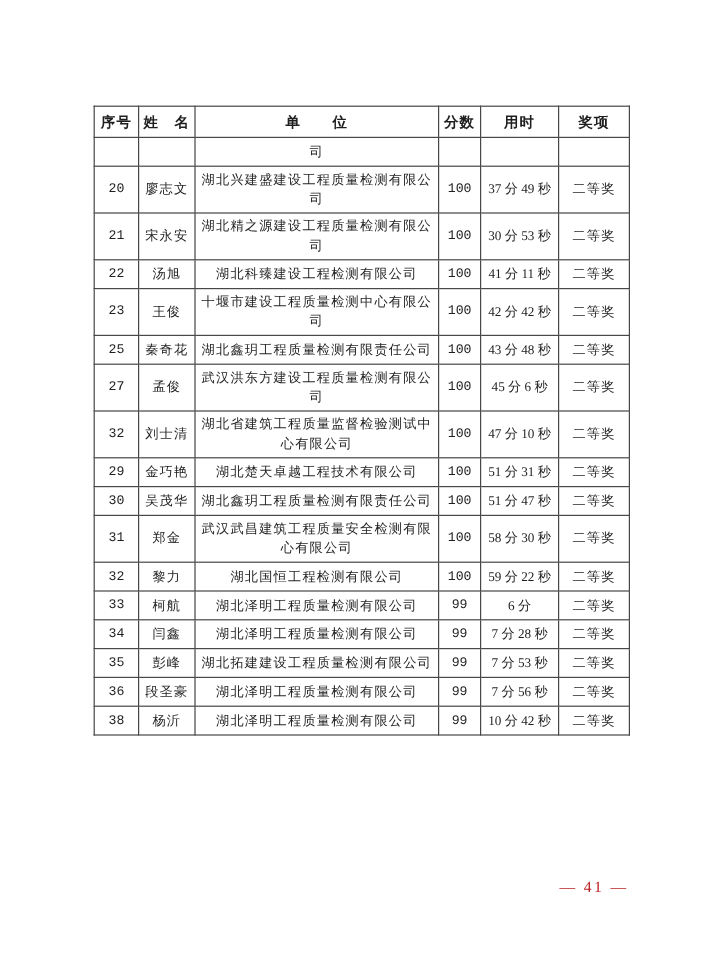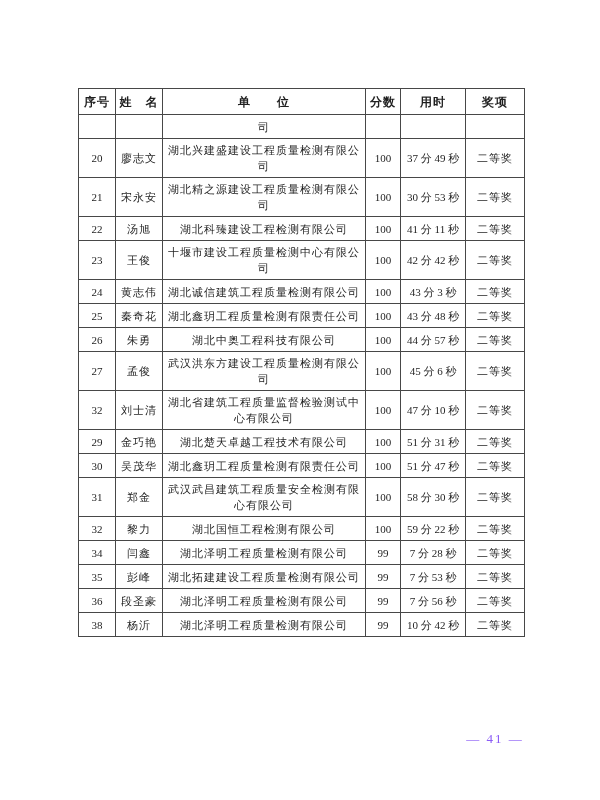--- a/index.html
+++ b/index.html
@@ -49,39 +49,40 @@
     height: 17px;
   }
   td.col-unit {
     text-align: left;
     white-space: pre-wrap;
     padding-left: 5px;
     letter-spacing: 1px;
   }
   td.col-seq, td.col-score {
     font-size: 11.5px;
+    font-family: Liberation Mono, monospace;
   }
   td.col-name, td.col-award {
     letter-spacing: 1px;
   }
   col.c-seq   { width: 37px; }
   col.c-name  { width: 47px; }
   col.c-unit  { width: 203px; }
   col.c-score { width: 35px; }
   col.c-time  { width: 65px; }
   col.c-award { width: 59px; }
   .page-number {
     position: absolute;
     left: 440px;
     top: 731px;
     width: 110px;
     text-align: center;
     font-size: 13px;
     letter-spacing: 2px;
-    color: #8b5cf6;
+    color: #b91c1c;
   }
 </style>
 </head>
 <body>
 
 <div class="page">
 
   <table class="results">
     <colgroup>
       <col class="c-seq">
@@ -138,41 +139,25 @@
         </tr>
         <tr>
           <td class="col-seq">23</td>
           <td class="col-name">王俊</td>
           <td class="col-unit">十堰市建设工程质量检测中心有限公司</td>
           <td class="col-score">100</td>
           <td class="col-time">42 分 42 秒</td>
           <td class="col-award">二等奖</td>
         </tr>
         <tr>
-          <td class="col-seq">24</td>
-          <td class="col-name">黄志伟</td>
-          <td class="col-unit">湖北诚信建筑工程质量检测有限公司</td>
-          <td class="col-score">100</td>
-          <td class="col-time">43 分 3 秒</td>
-          <td class="col-award">二等奖</td>
-        </tr>
-        <tr>
           <td class="col-seq">25</td>
           <td class="col-name">秦奇花</td>
           <td class="col-unit">湖北鑫玥工程质量检测有限责任公司</td>
           <td class="col-score">100</td>
           <td class="col-time">43 分 48 秒</td>
-          <td class="col-award">二等奖</td>
-        </tr>
-        <tr>
-          <td class="col-seq">26</td>
-          <td class="col-name">朱勇</td>
-          <td class="col-unit">湖北中奥工程科技有限公司</td>
-          <td class="col-score">100</td>
-          <td class="col-time">44 分 57 秒</td>
           <td class="col-award">二等奖</td>
         </tr>
         <tr>
           <td class="col-seq">27</td>
           <td class="col-name">孟俊</td>
           <td class="col-unit">武汉洪东方建设工程质量检测有限公
 司</td>
           <td class="col-score">100</td>
           <td class="col-time">45 分 6 秒</td>
           <td class="col-award">二等奖</td>
@@ -213,20 +198,28 @@
         </tr>
         <tr>
           <td class="col-seq">32</td>
           <td class="col-name">黎力</td>
           <td class="col-unit">湖北国恒工程检测有限公司</td>
           <td class="col-score">100</td>
           <td class="col-time">59 分 22 秒</td>
           <td class="col-award">二等奖</td>
         </tr>
         <tr>
+          <td class="col-seq">33</td>
+          <td class="col-name">柯航</td>
+          <td class="col-unit">湖北泽明工程质量检测有限公司</td>
+          <td class="col-score">99</td>
+          <td class="col-time">6 分</td>
+          <td class="col-award">二等奖</td>
+        </tr>
+        <tr>
           <td class="col-seq">34</td>
           <td class="col-name">闫鑫</td>
           <td class="col-unit">湖北泽明工程质量检测有限公司</td>
           <td class="col-score">99</td>
           <td class="col-time">7 分 28 秒</td>
           <td class="col-award">二等奖</td>
         </tr>
         <tr>
           <td class="col-seq">35</td>
           <td class="col-name">彭峰</td>

